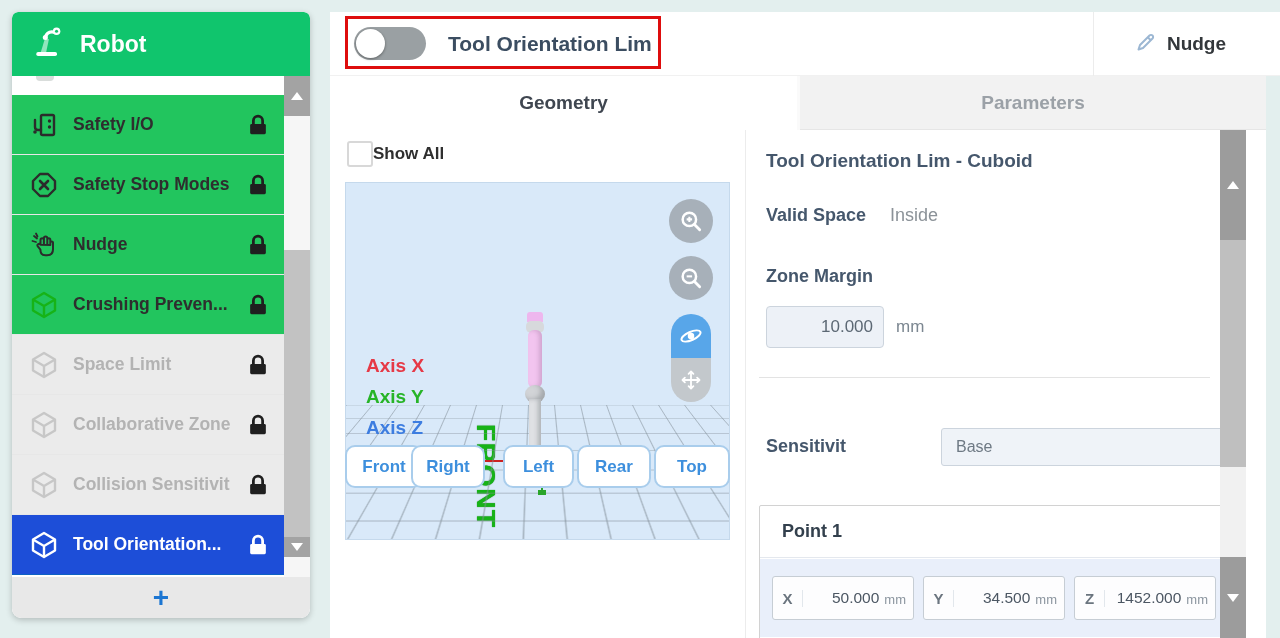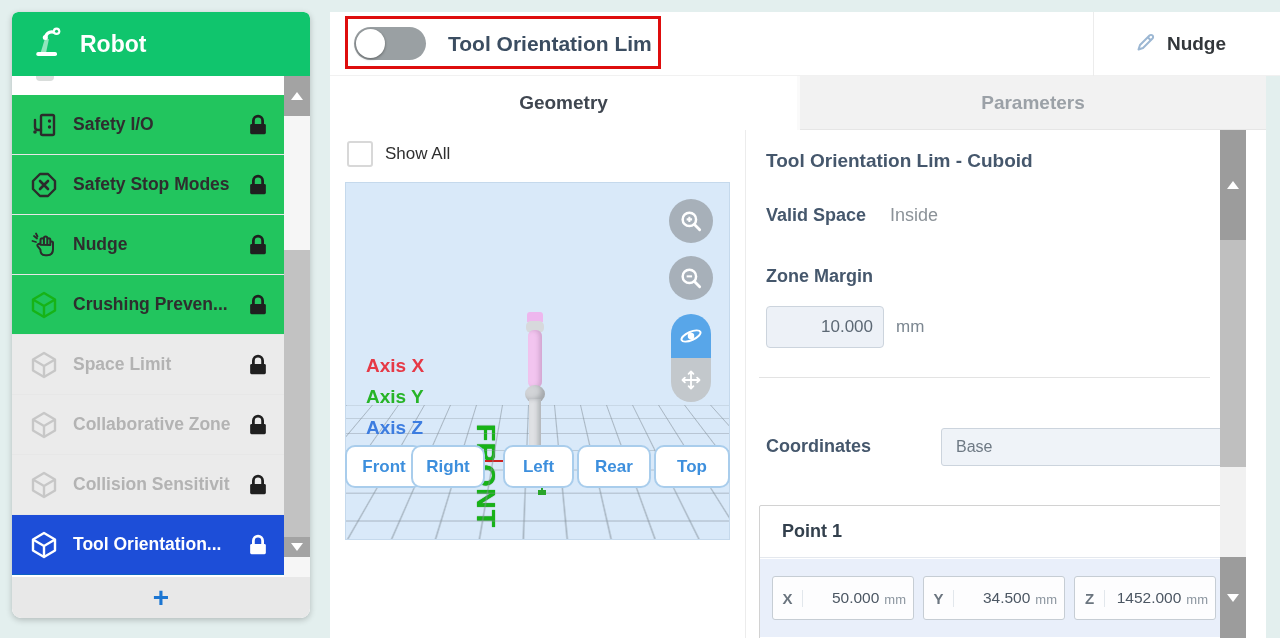--- a/index.html
+++ b/index.html
@@ -56,21 +56,21 @@
   .tab.active { width:467px; background:#fff; color:#3f4650; }
   .tabgap { width:3px; background:#fafafa; }
   .tab.inactive { width:466px; background:#f2f2f2; color:#9ba1a7; border-bottom:1px solid #e6e6e6; }
 
   .content { position:absolute; left:0; top:118px; width:936px; height:508px; background:#fff; overflow:hidden; }
 
   
   .geo { position:absolute; left:0; top:0; width:415px; height:508px; }
   .showall { position:absolute; left:17px; top:11px; display:flex; align-items:center; }
   .cbx { width:26px; height:26px; background:#fff; border:2px solid #d8d8d8; border-radius:3px; }
-  .showall .cl { margin-left:12px; font-size:17px; font-weight:normal; color:#2f2f2f; }
+  .showall .cl { font-size:17px; font-weight:bold; color:#2f2f2f; }
 
   .viewport { position:absolute; left:15px; top:52px; width:385px; height:358px; background:#d9e9f9;
               border:1px solid #c5d9ec; overflow:hidden; }
   .floor { position:absolute; left:-260px; top:222px; width:900px; height:420px;
            background-image:
              repeating-linear-gradient(90deg, rgba(130,142,152,.55) 0 1px, transparent 1px 26px),
              repeating-linear-gradient(0deg, rgba(130,142,152,.45) 0 1px, transparent 1px 22px);
            transform:perspective(300px) rotateX(57deg); transform-origin:50% 0; }
   .axlbl { position:absolute; left:20px; font-size:19px; font-weight:bold; }
   .ax { top:172px; color:#e63946; } .ay { top:203px; color:#27b427; } .az { top:234px; color:#3d7de0; }
@@ -410,21 +410,21 @@
         </div>
 
         <div class="d-zm-lab">Zone Margin</div>
         <div class="d-zm-row">
           <div class="num-input">10.000</div>
           <span class="unit">mm</span>
         </div>
 
         <div class="d-div"></div>
 
-        <div class="d-coord-lab">Coordinates</div>
+        <div class="d-coord-lab">Sensitivit</div>
         <div class="d-select">Base</div>
 
         <div class="pcard">
           <div class="phead">Point 1</div>
           <div class="prow">
             <div class="pfield">
               <span class="axn">X</span>
               <span class="axv">50.000</span>
               <span class="axu">mm</span>
             </div>

